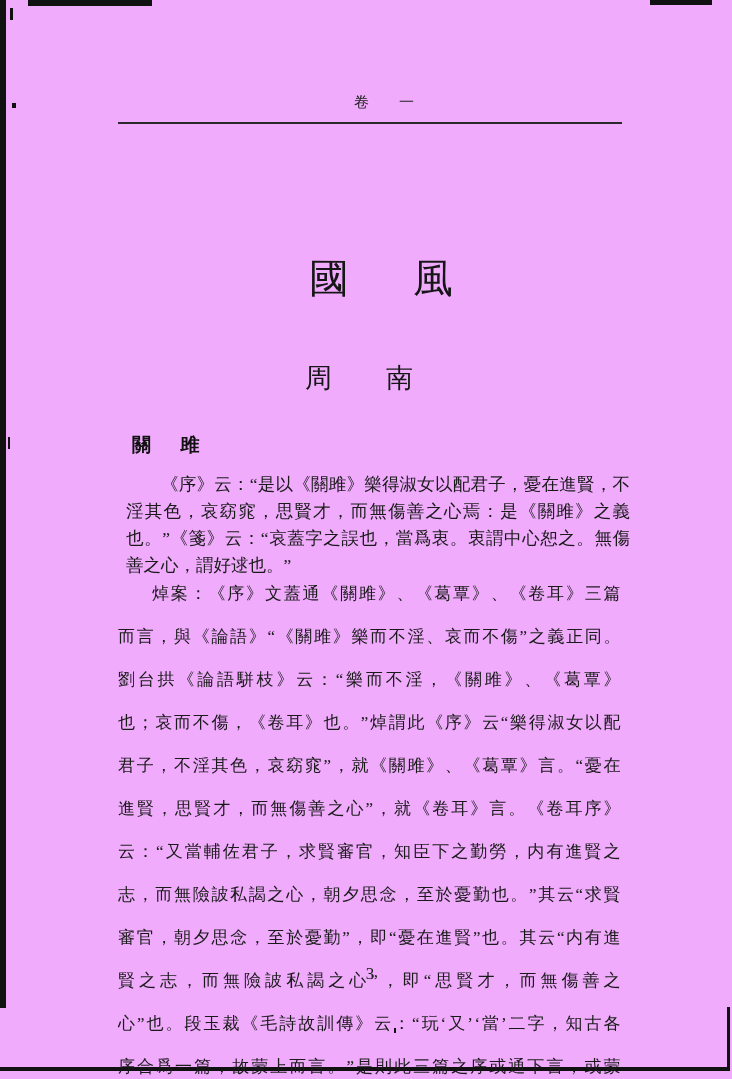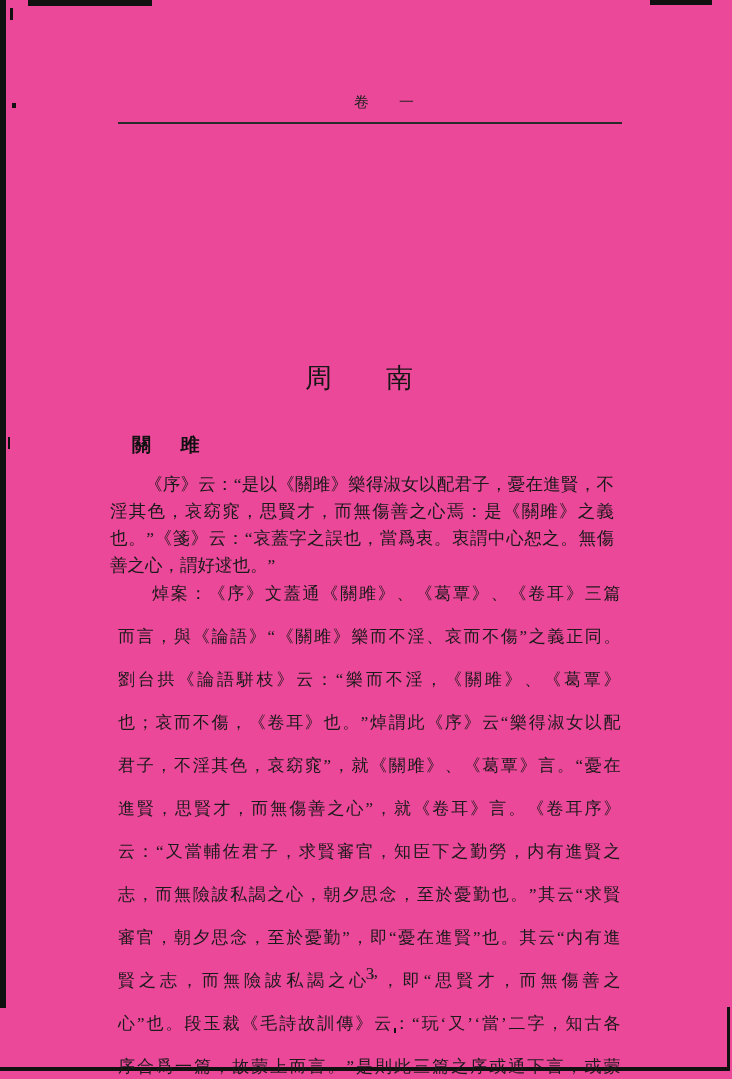--- a/index.html
+++ b/index.html
@@ -4,21 +4,21 @@
 <style>
   html, body {
     margin: 0;
     padding: 0;
     background: #ffffff;
   }
   .page {
     position: relative;
     width: 732px;
     height: 1079px;
-    background: #ec4899;
+    background: #f0abfc;
     overflow: hidden;
     font-family: "Liberation Serif", "DejaVu Serif", serif;
     color: #1c1c1c;
   }
   
   .scan-mark { position: absolute; background: #111; }
   .edge-left        { left: 0;   top: 0;    width: 6px;  height: 1008px; }
   .edge-top-left    { left: 28px; top: 0;   width: 124px; height: 6px; }
   .edge-top-right   { left: 650px; top: 0;  width: 62px; height: 5px; }
   .edge-bottom      { left: 0; top: 1067px; width: 728px; height: 4px; }
@@ -64,21 +64,21 @@
     position: absolute;
     left: 132px; top: 432px;
     font-size: 19px;
     font-weight: bold;
     letter-spacing: 1.55em;
     white-space: nowrap;
     color: #111;
   }
   .preface-paragraph {
     position: absolute;
-    left: 110px; top: 471px;
+    left: 126px; top: 471px;
     width: 504px;
     font-size: 17.5px;
     line-height: 27px;
     text-align: justify;
     text-justify: inter-ideograph;
     text-indent: 2em;
     color: #1a1a1a;
   }
   .commentary-paragraph {
     position: absolute;
@@ -113,20 +113,21 @@
   <div class="scan-mark edge-right-low"></div>
   <div class="scan-mark tick-1"></div>
   <div class="scan-mark tick-2"></div>
   <div class="scan-mark tick-3"></div>
   <div class="scan-mark tick-4"></div>
   <div class="scan-mark tick-5"></div>
 
   <div class="volume-header">卷一</div>
   <div class="header-rule"></div>
 
+  <div class="main-title">國風</div>
   <div class="section-title">周南</div>
   <div class="entry-heading">關雎</div>
 
   <div class="preface-paragraph">《序》云：“是以《關雎》樂得淑女以配君子，憂在進賢，不淫其色，哀窈窕，思賢才，而無傷善之心焉：是《關雎》之義也。”《箋》云：“哀蓋字之誤也，當爲衷。衷謂中心恕之。無傷善之心，謂好逑也。”</div>
   <div class="commentary-paragraph">焯案：《序》文蓋通《關雎》、《葛覃》、《卷耳》三篇而言，與《論語》“《關雎》樂而不淫、哀而不傷”之義正同。劉台拱《論語駢枝》云：“樂而不淫，《關雎》、《葛覃》也；哀而不傷，《卷耳》也。”焯謂此《序》云“樂得淑女以配君子，不淫其色，哀窈窕”，就《關雎》、《葛覃》言。“憂在進賢，思賢才，而無傷善之心”，就《卷耳》言。《卷耳序》云：“又當輔佐君子，求賢審官，知臣下之勤勞，内有進賢之志，而無險詖私謁之心，朝夕思念，至於憂勤也。”其云“求賢審官，朝夕思念，至於憂勤”，即“憂在進賢”也。其云“内有進賢之志，而無險詖私謁之心”，即“思賢才，而無傷善之心”也。段玉裁《毛詩故訓傳》云：“玩‘又’‘當’二字，知古各序合爲一篇，故蒙上而言。”是則此三篇之序或通下言，或蒙上言，非專就一篇立文。《序》中似此者非一，如《樛木》言“后妃無嫉妒之心”，蓋兼《螽斯》、《桃夭》言之。《葛屨》言“其君儉嗇褊急”，亦兼《汾沮洳》、《園有桃》言之。鄭君疑《關雎》篇無進賢之事，因據《魯</div>
 
   <div class="page-number">3</div>
 
 </div>
 

